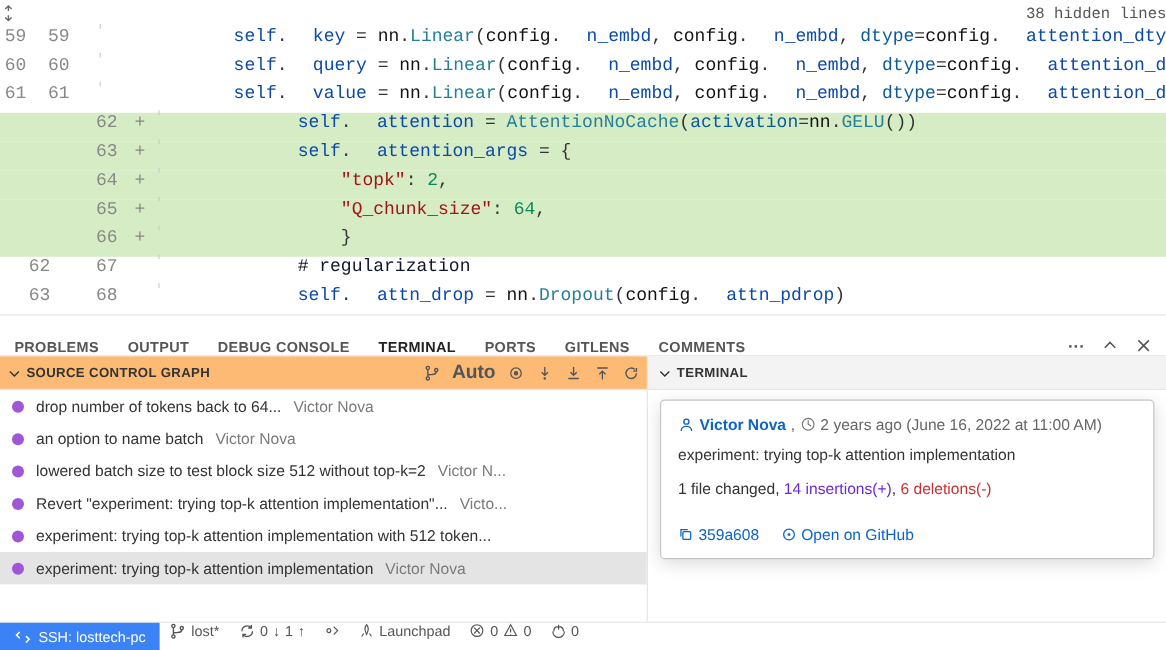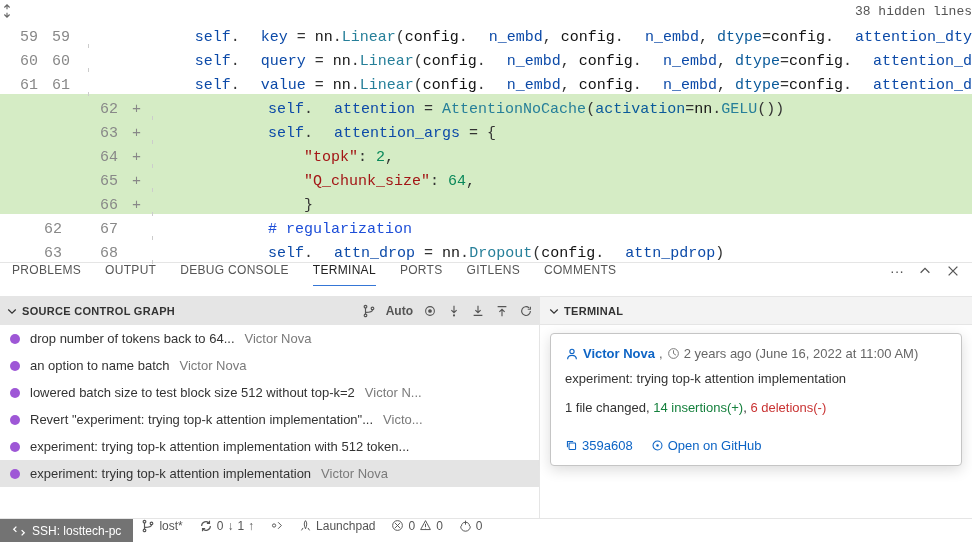--- a/index.html
+++ b/index.html
@@ -1,74 +1,74 @@
 <!DOCTYPE html>
 <html><head>
 <meta charset="utf-8">
 <style>
   * { margin:0; padding:0; box-sizing:border-box; }
   body { font-family:"Segoe UI",-apple-system,sans-serif; font-size:13px; color:#333; background:#fff; width:972px; height:542px; overflow:hidden; display:flex; flex-direction:column; }
   .code-area { flex:0 0 auto; background:#fff; font-family:Consolas,"Courier New",monospace; font-size:15px; border-bottom:1px solid #e5e5e5; }
   .fold-row { display:flex; align-items:center; height:22px; color:#666; font-size:13px;justify-content:space-between; }
   .fold-row .ico { width:72px; text-align:right; padding-right:10px; }
   .fold-row .txt { padding-left:58px; color:#555; }
-  .code-line { display:flex; align-items:flex-end; height:24px; white-space:pre;padding-left:20px; }
+  .code-line { display:flex; align-items:flex-start; height:24px; white-space:pre; }
   .gut { width:56px; text-align:right; padding-right:14px; color:#888; }
   .gut2 { width:56px; text-align:right; padding-right:14px; color:#888; }
   .marker { width:18px; color:#888; }
   .bar  { width:10px; position:relative; }
   .bar::before { content:""; position:absolute; left:2px; top:-2px; bottom:-2px; width:1px; background:#ccc; }
   .code { padding-left:0px; }
   .added { background:#d5ecc5; }
   .ident { color:#121212; }
   .kw-self { color:#0c4aa8; }
   .attr { color:#0c4aa8;margin-left:21px; }
   .cls  { color:#267f99; }
   .param{ color:#0a5a9a; }
   .num  { color:#09885a; }
   .str  { color:#a31515; }
-  .cmt  { color:#1d4ed8; }
+  .cmt  { color:#0f172a; }
 
   .panel { flex:1 1 auto; display:flex; flex-direction:column; min-height:0; }
-  .tabbar { display:flex; align-items:flex-start; height:34px; border-bottom:1px solid #e5e5e5; padding:0 12px; gap:24px; color:#555; font-size:12px; }
+  .tabbar { display:flex; align-items:flex-end; height:34px; border-bottom:1px solid #e5e5e5; padding:0 12px; gap:24px; color:#555; font-size:12px;font-weight:bold; }
   .tabbar .tab { cursor:pointer; letter-spacing:.3px; }
   .tabbar .tab.active { color:#222; border-bottom:1px solid #3576d6; padding-bottom:8px; margin-bottom:-9px; }
   .tabbar .spacer { flex:1; }
   .tab-actions { display:flex; gap:14px; font-size:14px; color:#555; align-items:center; }
 
   .panel-body { flex:1; display:flex; min-height:0; }
   .scg { width:540px; display:flex; flex-direction:column; border-right:1px solid #e5e5e5; }
-  .scg-header { height:28px; display:flex; align-items:center; padding:0 6px; font-size:11px; font-weight:600; color:#333; background:#e5e5e5; border-bottom:1px solid #e5e5e5; }
+  .scg-header { height:28px; display:flex; align-items:center; padding:0 6px; font-size:11px; font-weight:600; color:#333; background:#fdba74; border-bottom:1px solid #e5e5e5; }
   .scg-header .chev { margin-right:4px; }
   .scg-header .title { flex:1; letter-spacing:.3px; }
   .scg-toolbar { display:flex; gap:10px; color:#555; font-size:13px; align-items:center; }
   .commit-list { flex:1; overflow:hidden; }
   .commit { display:flex; align-items:center; height:27px; padding-left:10px; gap:10px; color:#333; font-size:13px; }
   .commit.selected { background:#e4e4e4; }
   .graphdot { width:10px; height:10px; border-radius:50%; background:#9e57d6; }
   .commit .msg { white-space:nowrap; overflow:hidden; text-overflow:ellipsis; flex:0 1 auto; }
   .commit .author { color:#7a7a7a; white-space:nowrap; }
 
   .term-col { flex:1; display:flex; flex-direction:column; position:relative; }
   .term-header { height:28px; display:flex; align-items:center; padding:0 8px; font-size:11px; font-weight:600; color:#333; background:#f3f3f3; border-bottom:1px solid #e5e5e5; letter-spacing:.3px; }
   .term-header .chev { margin-right:4px; }
 
   .hover-card { position:absolute; top:36px; right:10px; left:10px; background:#fff; border:1px solid #c5c5c5; border-radius:4px; box-shadow:0 4px 14px rgba(0,0,0,.14); padding:12px 14px; font-size:13px; }
   .hover-card .row1 { display:flex; flex-wrap:wrap; align-items:center; gap:4px; }
   .hover-card .user { color:#0d64c5; font-weight:600; }
   .hover-card .date { color:#666; }
   .hover-card .msg { margin-top:10px; color:#333; }
   .hover-card .stats { margin-top:14px; color:#333; }
-  .ins { color:#15803d; }
+  .ins { color:#6d28d9; }
   .del { color:#c93232; }
   .hover-card .links { margin-top:23px; display:flex; gap:18px; align-items:center; }
   .hover-card .link { color:#0d64c5; cursor:pointer; display:flex; align-items:center; gap:4px; }
 
   .statusbar { height:24px; display:flex; align-items:center; background:#fff; border-top:1px solid #e5e5e5; font-size:12px; color:#555; }
-  .sb-remote { background:#737373; color:#fff; height:100%; display:flex; align-items:center; padding:0 12px; gap:6px; }
+  .sb-remote { background:#3b82f6; color:#fff; height:100%; display:flex; align-items:center; padding:0 12px; gap:6px; }
   .sb-item { display:flex; align-items:flex-start; gap:4px; padding:0 8px; height:100%; }
   svg { display:block; }
 </style>
 </head>
 <body>
 
 <div class="code-area">
   <div class="fold-row">
     <span class="ico">
       <svg width="14" height="14" viewBox="0 0 16 16" stroke="#666" fill="none" stroke-width="1.3">
@@ -128,21 +128,21 @@
         <span class="title">SOURCE CONTROL GRAPH</span>
         <span class="scg-toolbar">
           <span>
               <svg width="14" height="14" viewBox="0 0 16 16" stroke="#555" fill="none" stroke-width="1.3">
                 <circle cx="4" cy="3" r="1.5"></circle>
                 <circle cx="4" cy="13" r="1.5"></circle>
                 <circle cx="12" cy="5" r="1.5"></circle>
                 <path d="M4 4.5v7M12 6.5c0 3-4 3-8 3"></path>
               </svg>
             </span>
-          <span style="font-size:12px;">Auto</span>
+          <span style="font-size:16px;">Auto</span>
           <span>
               <svg width="14" height="14" viewBox="0 0 16 16" stroke="#555" fill="none" stroke-width="1.2">
                 <circle cx="8" cy="8" r="5"></circle>
                 <circle cx="8" cy="8" r="1.5" fill="#555"></circle>
               </svg>
             </span>
           <span>
               <svg width="14" height="14" viewBox="0 0 16 16" stroke="#555" fill="none" stroke-width="1.3">
                 <path d="M8 2v8M5 7l3 3 3-3"></path>
                 <circle cx="8" cy="13" r="1.2" fill="#555" stroke="none"></circle>

